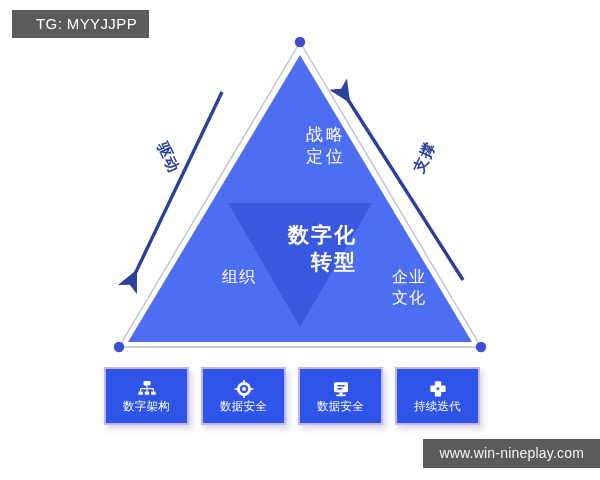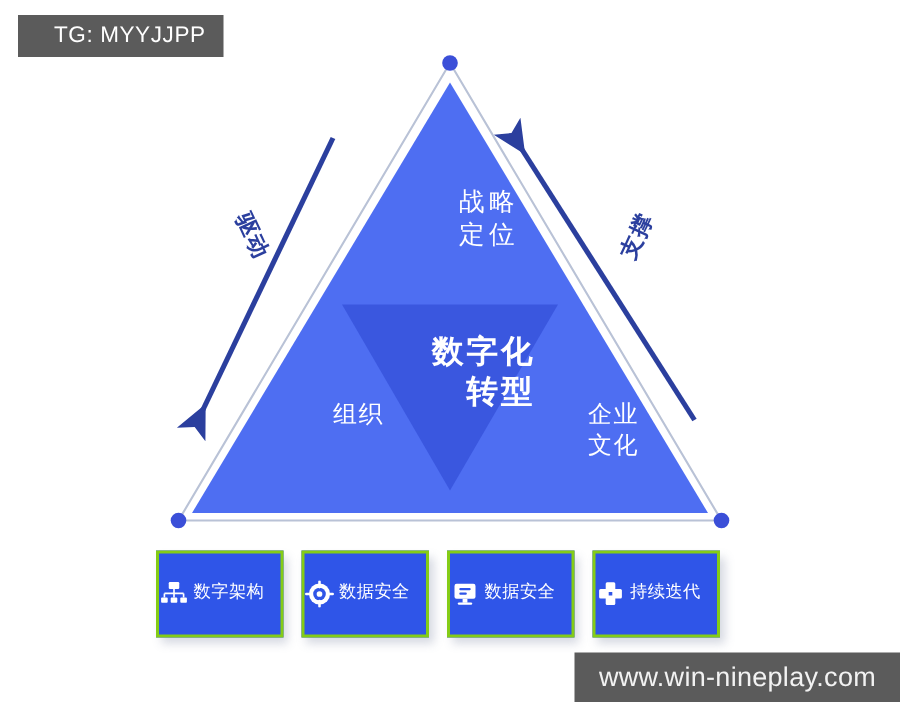--- a/index.html
+++ b/index.html
@@ -37,21 +37,21 @@
     white-space: nowrap;
   }
 
   
   .watermark {
     position: absolute;
     right: 0px;
     bottom: 12px;
     background: #5b5b5b;
     color: #f2f2f2;
-    font-size: 18px;
+    font-size: 14px;
     letter-spacing: 0.2px;
     padding: 7px 16px 8px 16px;
     line-height: 1;
     z-index: 40;
     white-space: nowrap;
   }
 
   
   #diagram {
     position: absolute;
@@ -141,25 +141,26 @@
     height: 62px;
     display: flex;
     gap: 12px;
     z-index: 20;
   }
   .card {
     position: relative;
     width: 85px;
     height: 58px;
     background: #2f55e8;
-    border: 2px solid #84cc16;
+    border: 2px solid #c4b5fd;
     box-shadow: 3px 4px 6px rgba(120,130,160,0.30);
     display: flex;
-    flex-direction: row;
+    flex-direction: column;
     align-items: center;
+    justify-content: center;
     gap: 3px;
     box-sizing: border-box;
   }
   .card-icon {
     width: 20px;
     height: 18px;
     display: flex;
     align-items: center;
     justify-content: center;
   }

